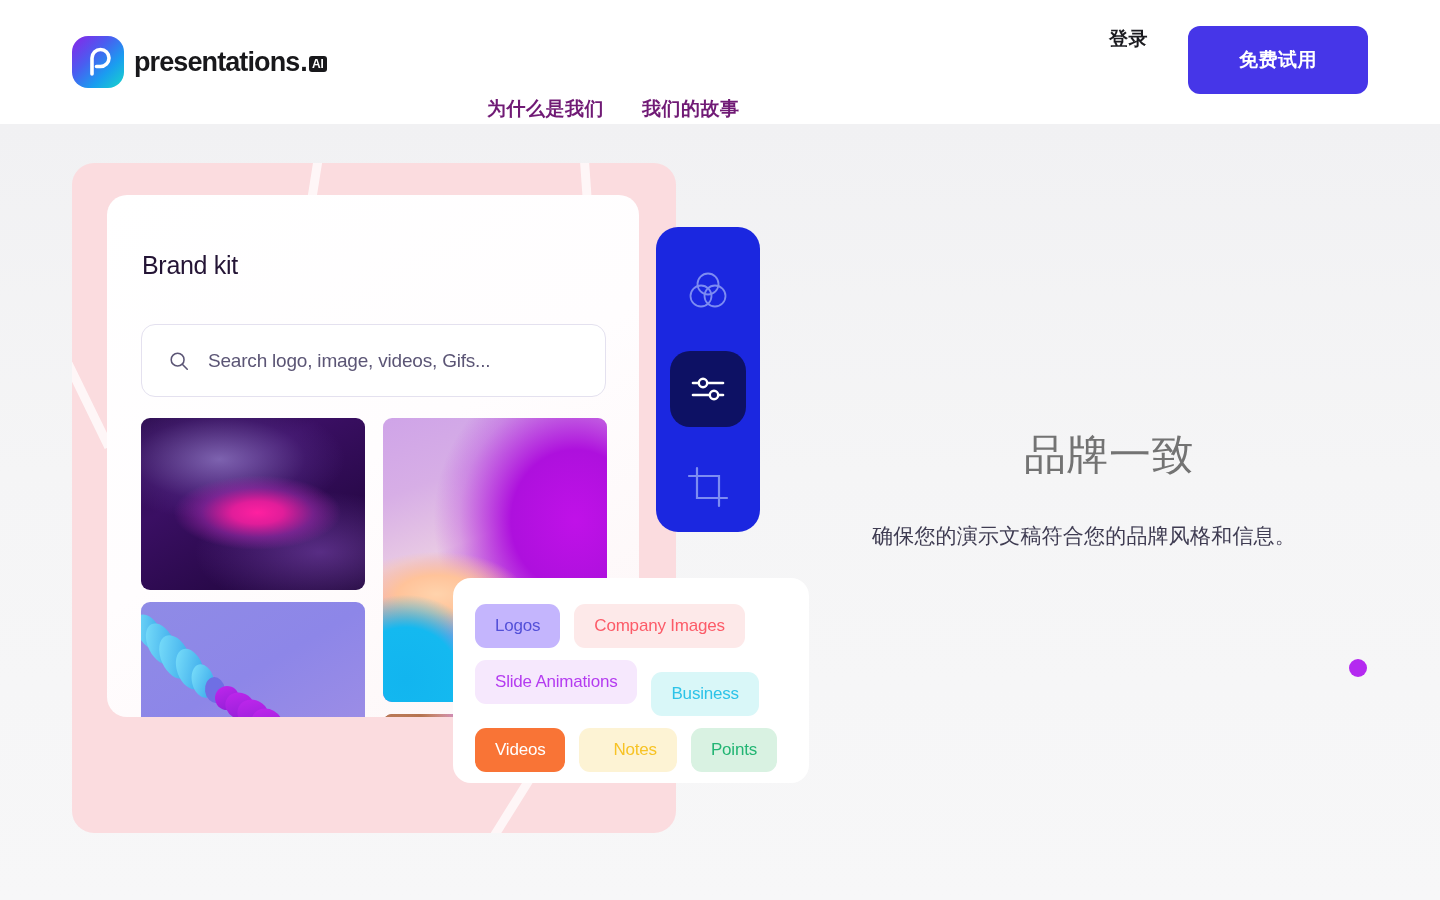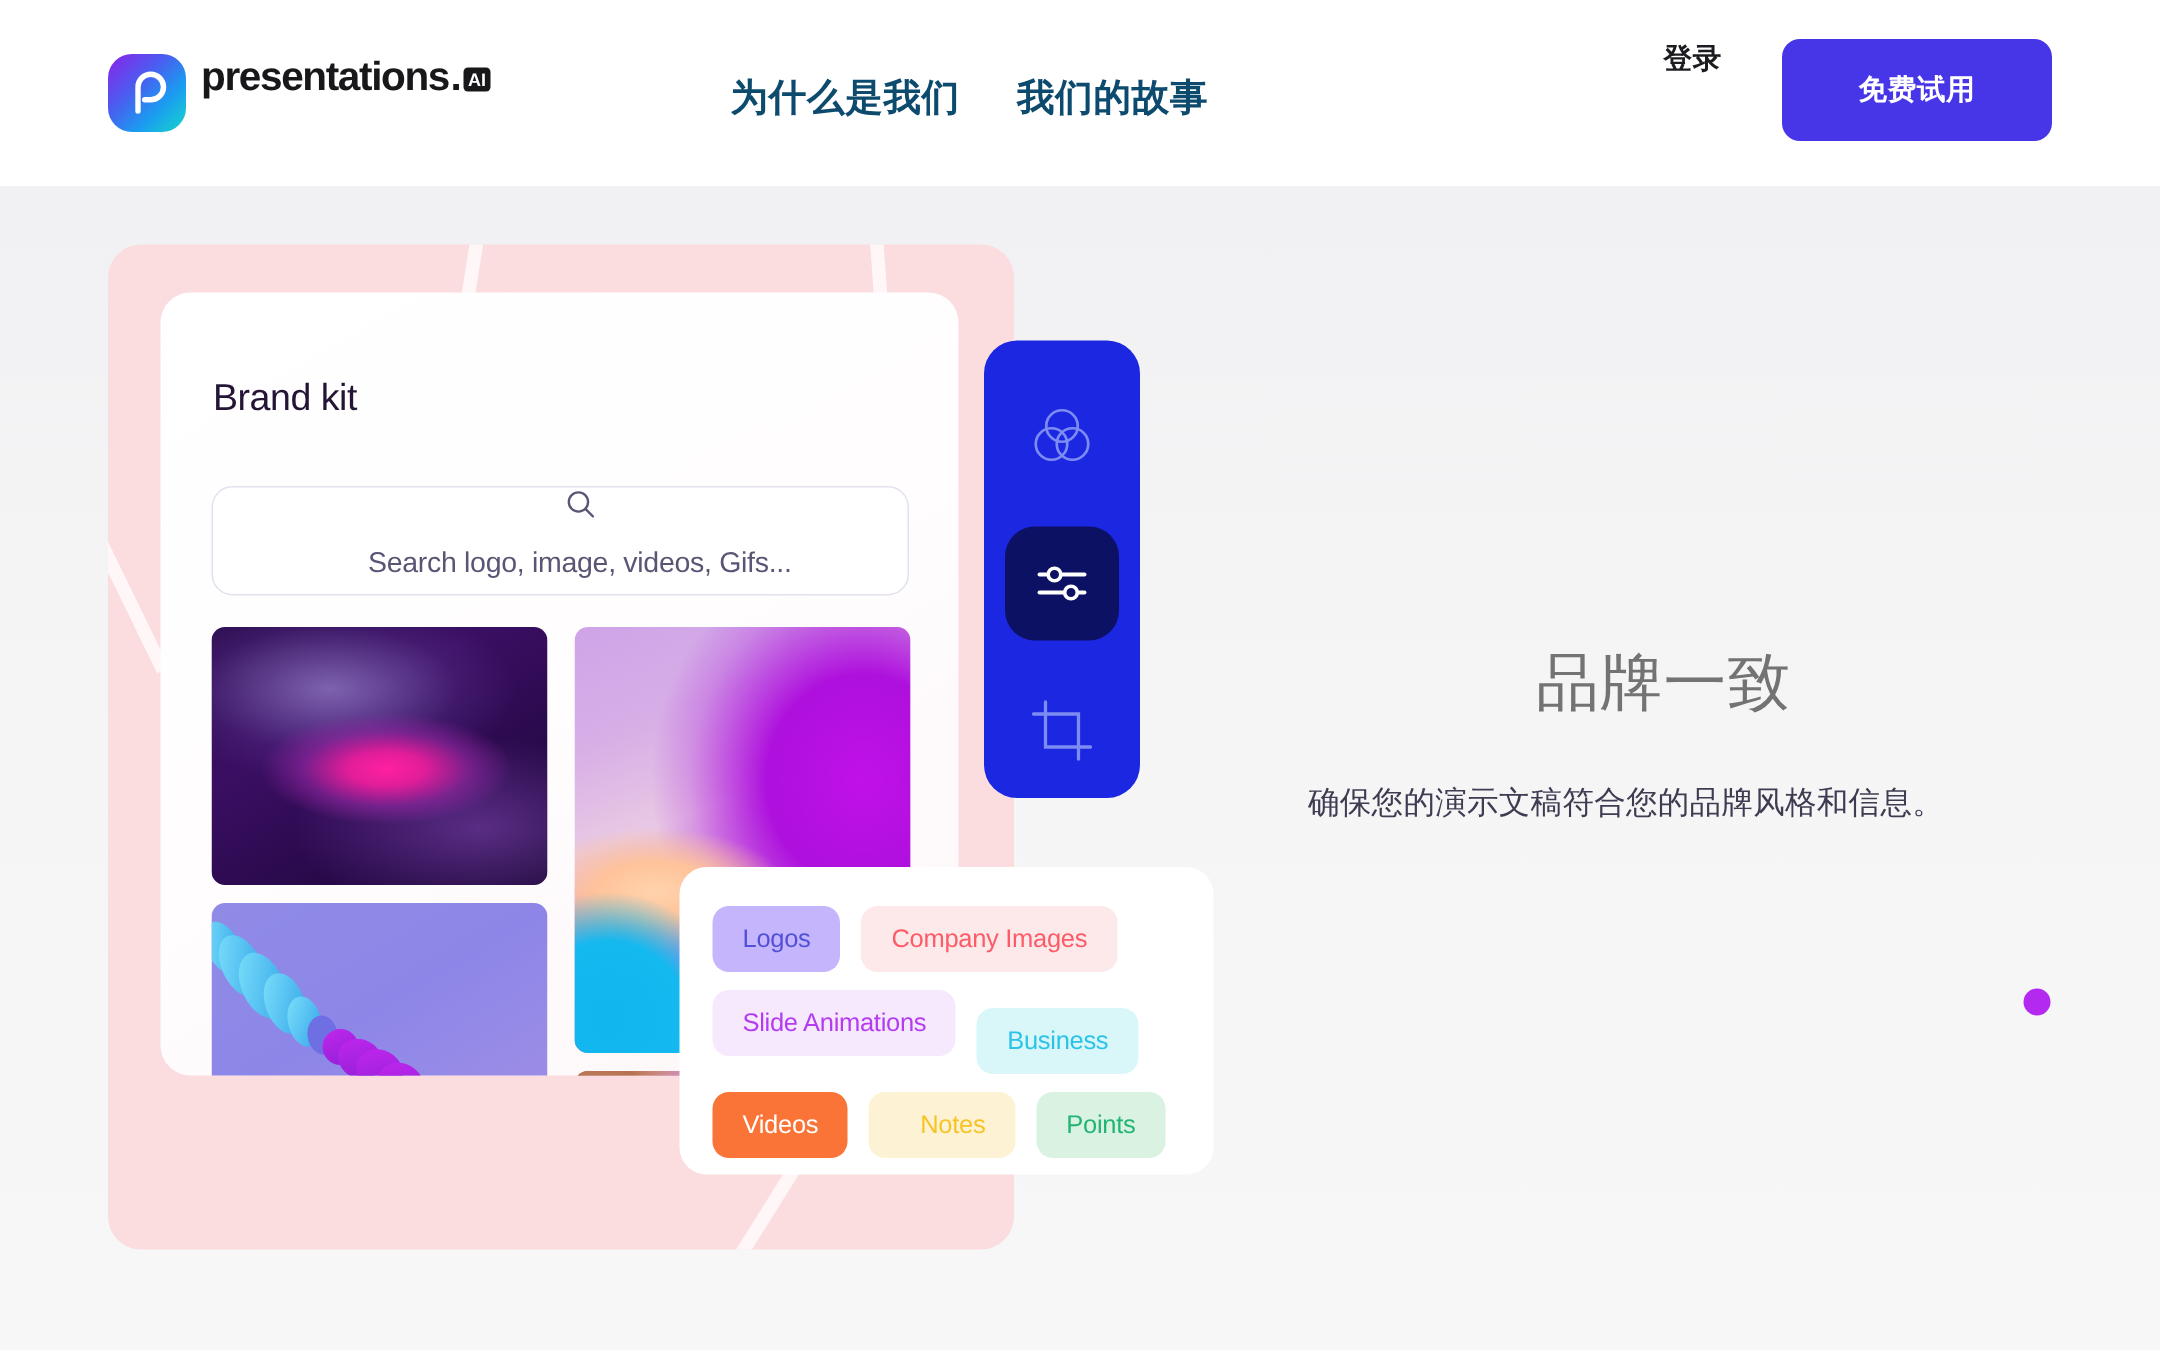--- a/index.html
+++ b/index.html
@@ -22,21 +22,21 @@
     display: flex;
     align-items: center;
     z-index: 40;
   }
 
   .brand {
     position: absolute;
     left: 72px;
     top: 36px;
     display: flex;
-    align-items: flex-start;
+    align-items: center;
     gap: 10px;
   }
   .brand-mark {
     width: 52px; height: 52px;
     border-radius: 16px;
     background: linear-gradient(135deg, #8b23e8 0%, #4a5df0 38%, #1a9df0 68%, #17d6c9 100%);
     position: relative;
     flex: none;
   }
   .brand-mark .p-glyph {
@@ -68,26 +68,27 @@
   }
 
   .nav-links {
     position: absolute;
     left: 487px;
     top: 48px;
     display: flex;
     gap: 38px;
   }
   .nav-link {
-    font-size: 25px;
+    font-size: 19px;
     font-weight: 700;
-    color: #0c4a6e;
+    color: #701a75;
     cursor: pointer;
     white-space: nowrap;
     letter-spacing: 0.5px;
+    margin-top: 48px;
   }
 
   .header-right {
     position: absolute;
     right: 72px;
     top: 26px;
     display: flex;
     align-items: flex-start;
     gap: 40px;
   }
@@ -172,21 +173,20 @@
     width: 465px;
     height: 73px;
     border: 1.5px solid #e4e1ef;
     border-radius: 14px;
     background: #ffffff;
     display: flex;
     align-items: center;
     padding-left: 26px;
     gap: 18px;
     cursor: text;
-    flex-direction: column;
   }
   .search-icon { flex: none; width: 22px; height: 22px; }
   .search-placeholder {
     font-size: 19px;
     color: #5b5575;
     letter-spacing: -0.2px;
     font-weight: 400;
   }
 
   

